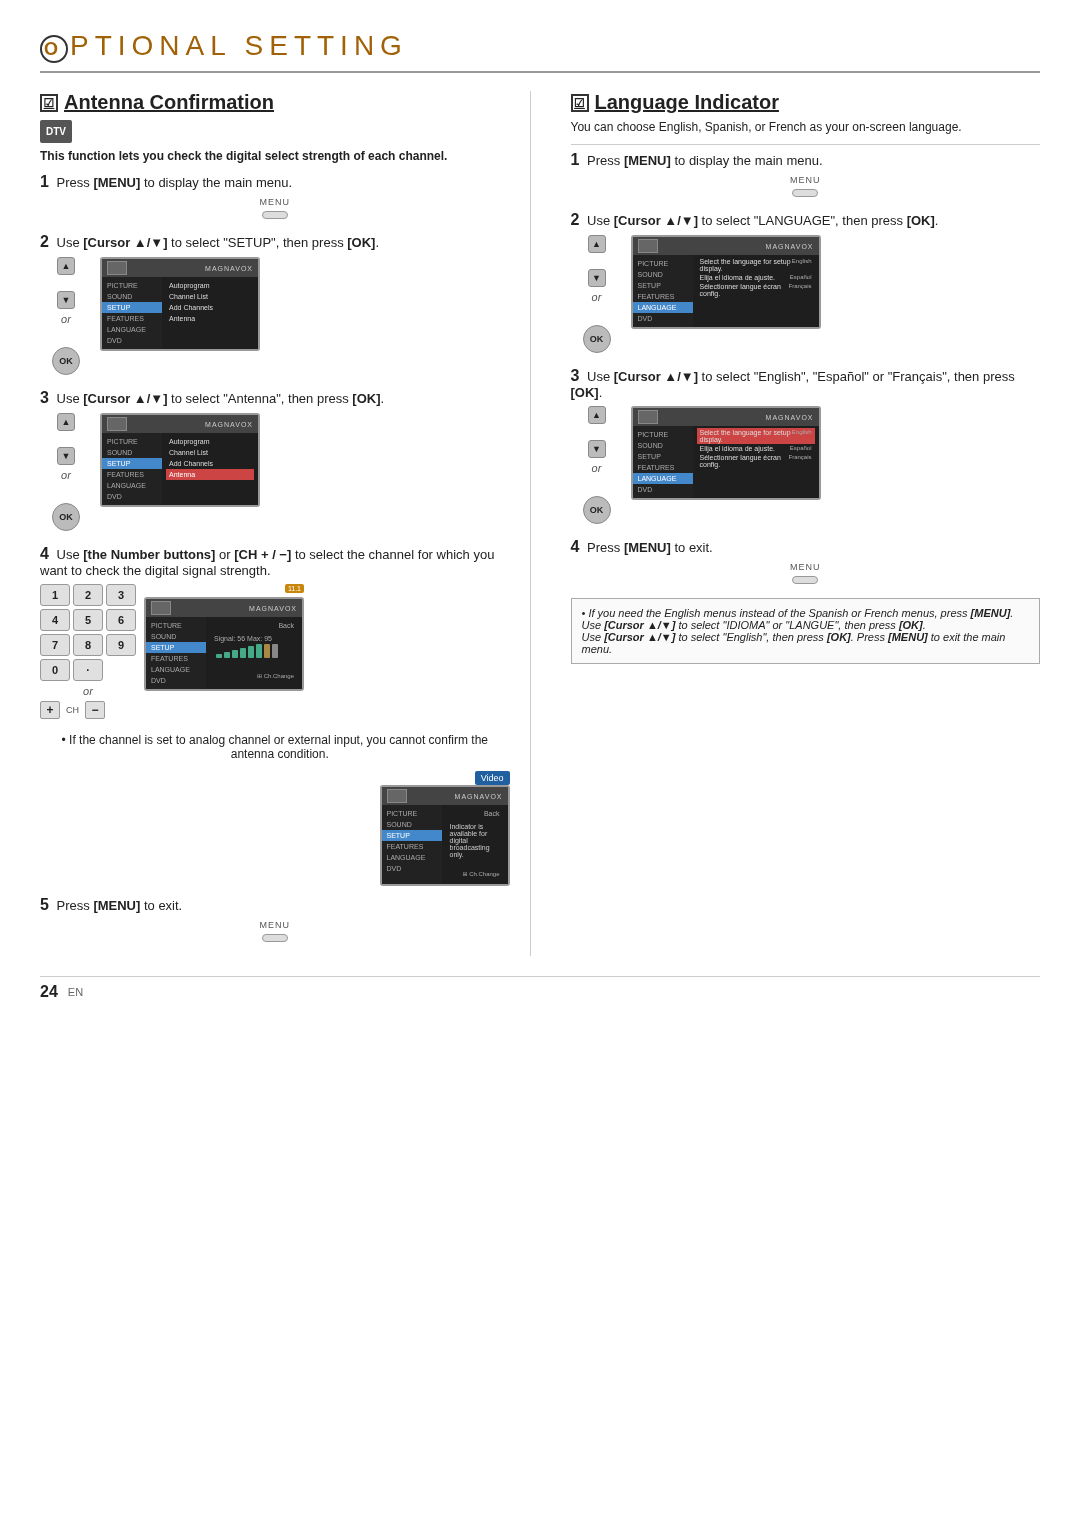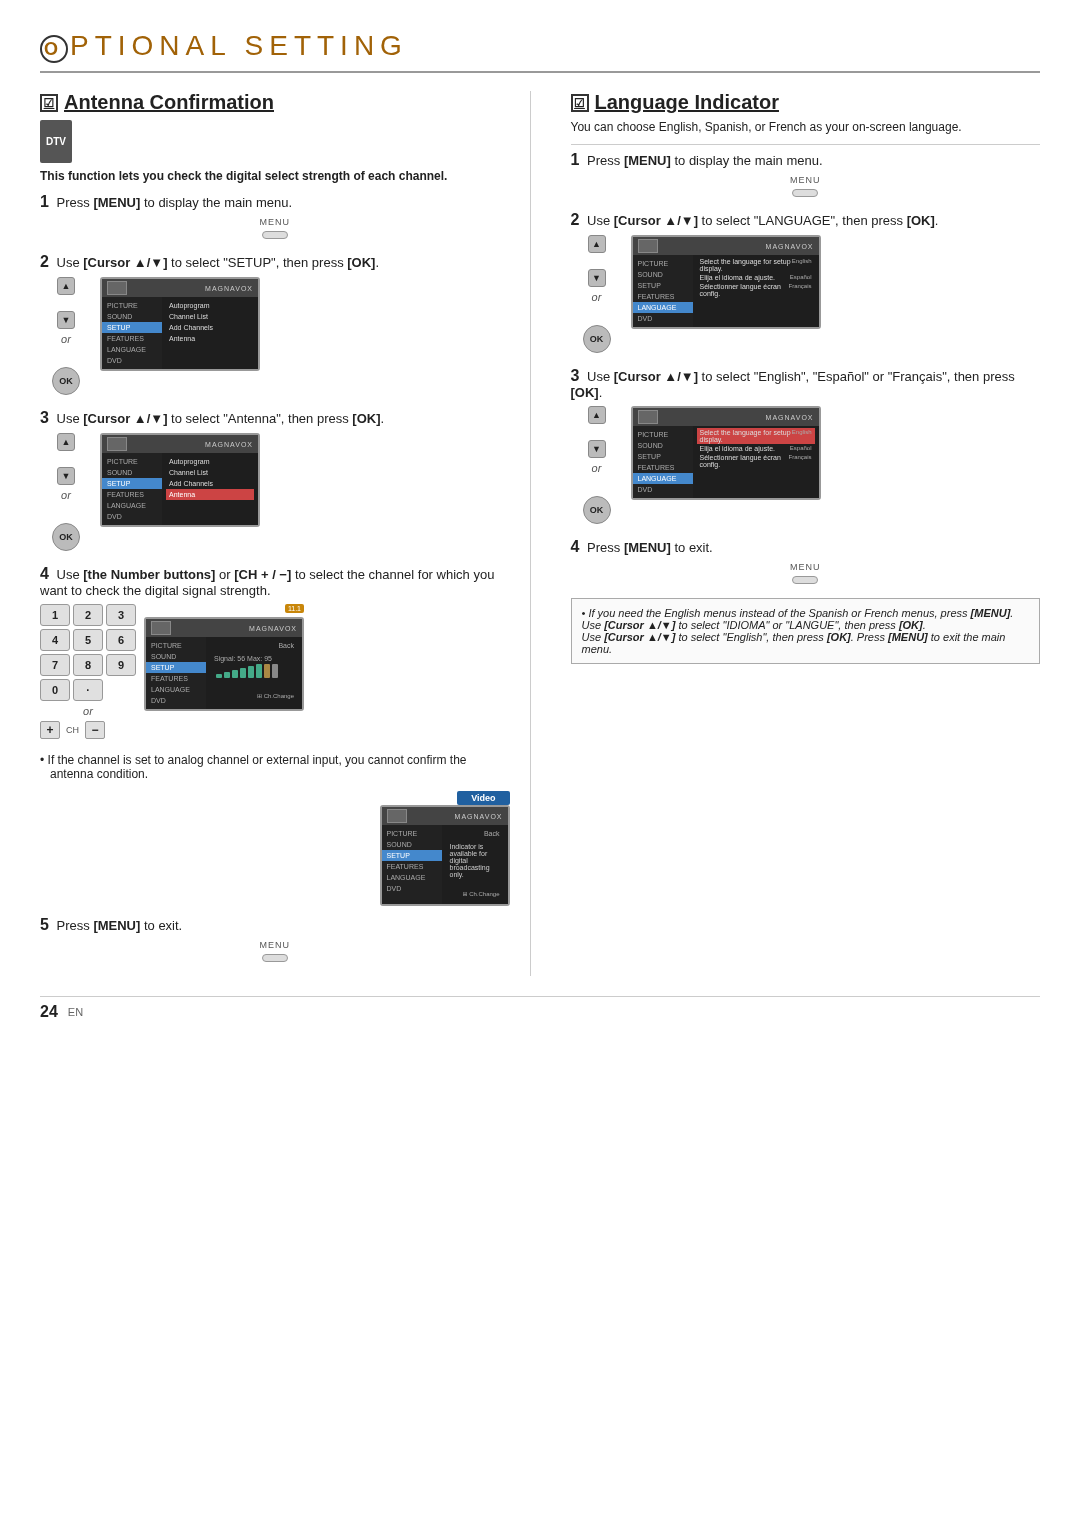--- a/index.html
+++ b/index.html
@@ -67,21 +67,21 @@
       align-items: center;
       justify-content: center;
       font-size: 12px;
       flex-shrink: 0;
     }
     .dtv-badge {
       background: #555;
       color: #fff;
       font-size: 10px;
       font-weight: bold;
-      padding: 16px 6px;
+      padding: 6px 6px;
       display: inline-block;
       margin-bottom: 6px;
       border-radius: 2px;
     }
     .intro-bold {
       font-weight: bold;
       font-size: 12px;
       margin-bottom: 10px;
     }
     .step {
@@ -275,20 +275,21 @@
       font-size: 7px;
       padding: 1px 3px;
       border-radius: 2px;
       display: inline-block;
     }
     .bullet-note {
       font-size: 12px;
       margin-top: 6px;
       padding-left: 10px;
       text-indent: -10px;
+      text-align: center;
     }
     .bullet-note::before {
       content: '• ';
     }
     
     .note-box {
       border: 1px solid #aaa;
       padding: 8px 10px;
       margin-top: 10px;
       background: #fafafa;
@@ -325,22 +326,22 @@
     .step-row {
       display: flex;
       align-items: flex-start;
       margin-top: 6px;
       gap: 8px;
     }
     .video-badge {
       background: #2060a0;
       color: #fff;
       font-size: 9px;
-      font-weight: bold;
-      padding: 2px 14px;
+      font-weight: normal;
+      padding: 2px 6px;
       border-radius: 2px;
       display: inline-block;
       margin-left: auto;
     }
     .signal-bar-container {
       display: flex;
       gap: 2px;
       align-items: flex-end;
       padding: 2px;
     }

